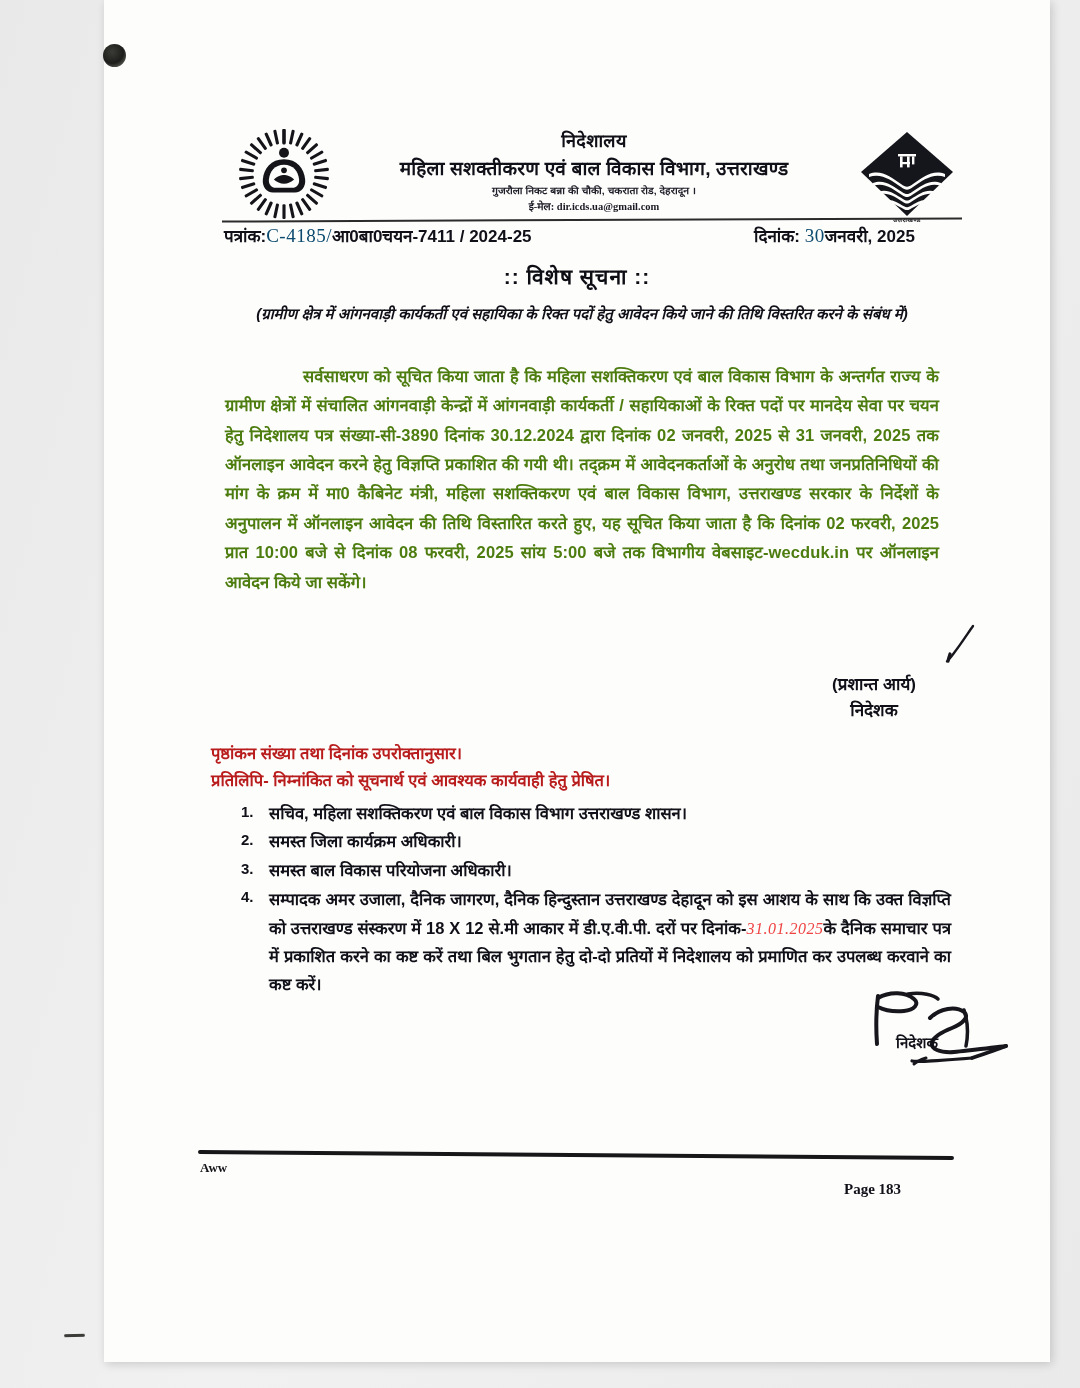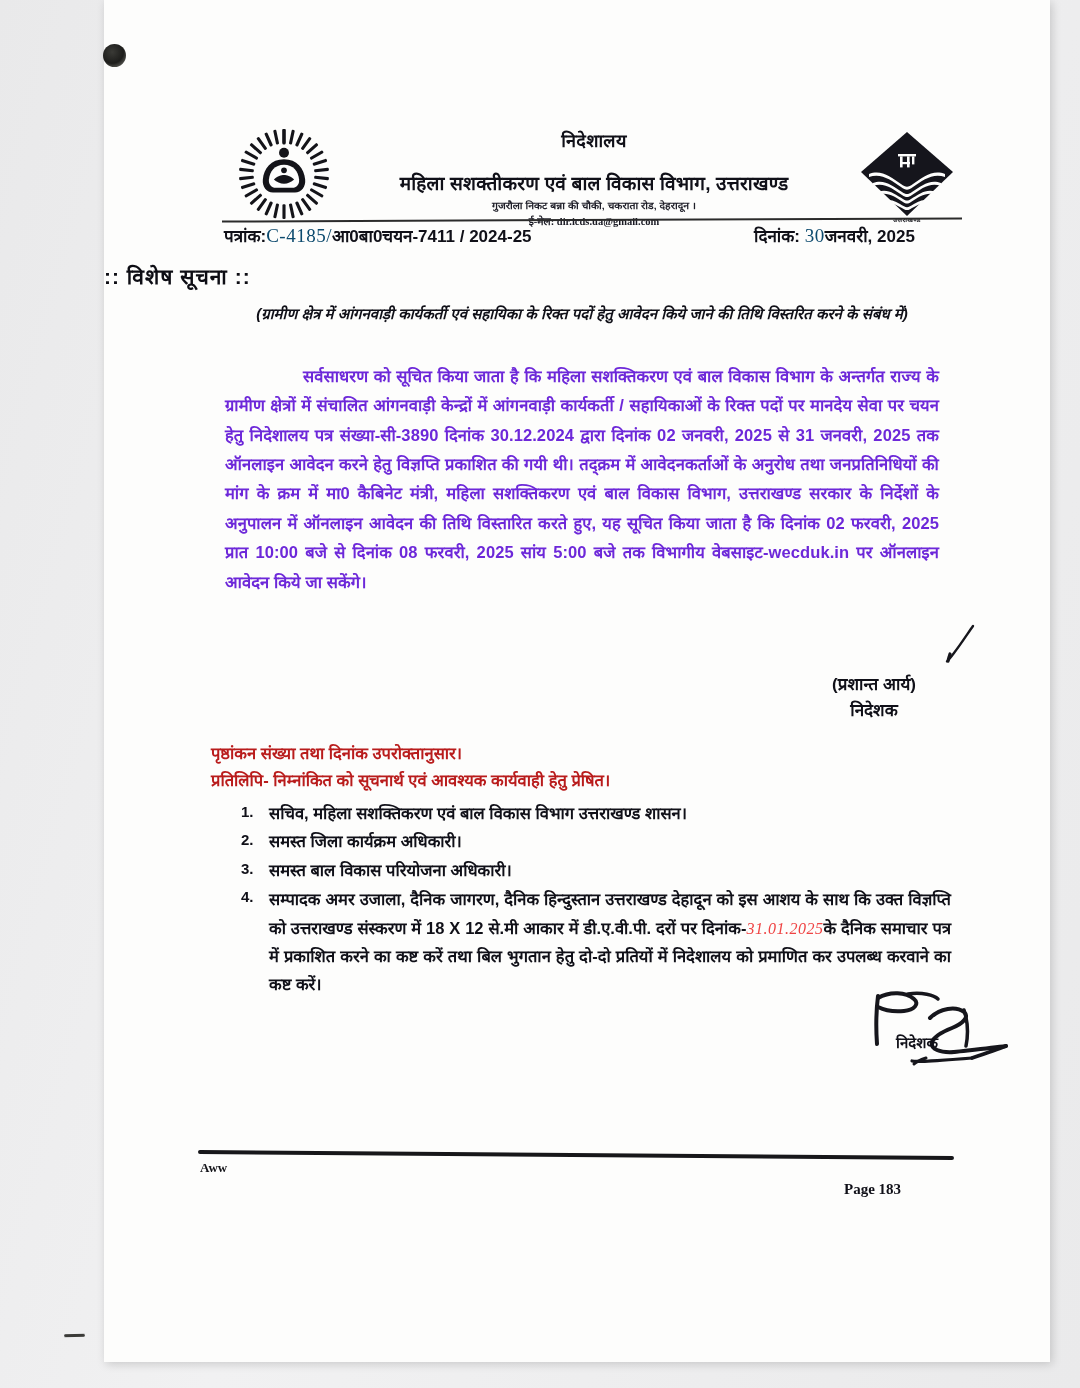--- a/index.html
+++ b/index.html
@@ -127,21 +127,21 @@
   .head-l1 {
     font-size: 18px;
     font-weight: bold;
     letter-spacing: .3px;
     line-height: 1.25;
   }
   .head-l2 {
     font-size: 19px;
     font-weight: bold;
     letter-spacing: .2px;
-    margin-top: 19px;
+    margin-top: 4px;
     line-height: 1.25;
   }
   .head-l3 {
     font-size: 10.5px;
     font-weight: bold;
     margin-top: 3px;
     color: #20202a;
     transform: scaleY(.92);
   }
   .head-l4 {
@@ -196,21 +196,21 @@
     font-size: 19px;
     letter-spacing: .5px;
   }
 
   
   .doc-title {
     position: absolute;
     left: 0;
     top: 262px;
     width: 946px;
-    text-align: left;
+    text-align: center;
     font-size: 21px;
     font-weight: bold;
     color: #0d0d14;
     letter-spacing: 1px;
   }
   .doc-subtitle {
     position: absolute;
     left: 128px;
     top: 303px;
     width: 700px;
@@ -223,21 +223,21 @@
   }
 
   
   .body-para {
     position: absolute;
     left: 121px;
     top: 362px;
     width: 714px;
     font-size: 16.5px;
     font-weight: bold;
-    color: #6d28d9;
+    color: #4d7c0f;
     text-align: justify;
     line-height: 1.78;
     text-indent: 78px;
     letter-spacing: .1px;
   }
 
   
   .sig-mark-1 {
     position: absolute;
     left: 838px;

